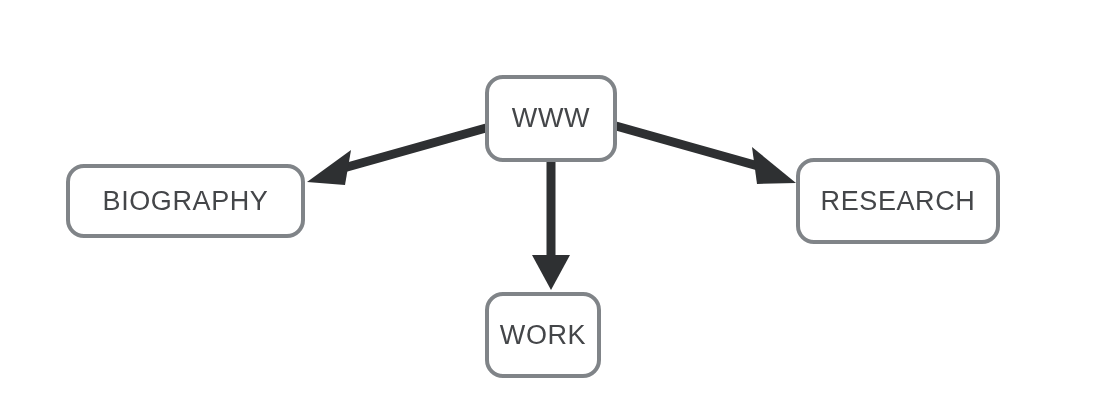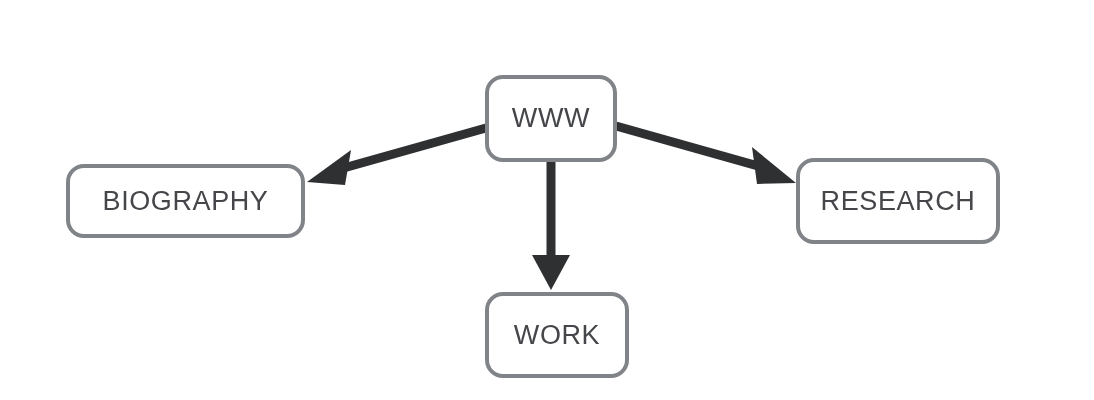--- a/index.html
+++ b/index.html
@@ -38,21 +38,21 @@
     font-family: "Liberation Sans", sans-serif;
     font-size: 27px;
     font-weight: 400;
     letter-spacing: 0.6px;
     white-space: nowrap;
     line-height: 1;
   }
   #node-www      { left: 485px; top: 75px;  width: 132px; height: 87px; }
   #node-biography{ left: 66px;  top: 164px; width: 239px; height: 74px; }
   #node-research { left: 796px; top: 158px; width: 204px; height: 86px; }
-  #node-work     { left: 485px; top: 292px; width: 144px; height: 86px; }
+  #node-work     { left: 485px; top: 292px; width: 116px; height: 86px; }
 </style>
 </head>
 <body>
 
 <div id="canvas">
 
   <svg id="edge-layer" viewBox="0 0 1094 400">
 
     <g>
       <line x1="486" y1="128" x2="333" y2="171" stroke="#2e3032" stroke-width="9" stroke-linecap="butt"></line>

